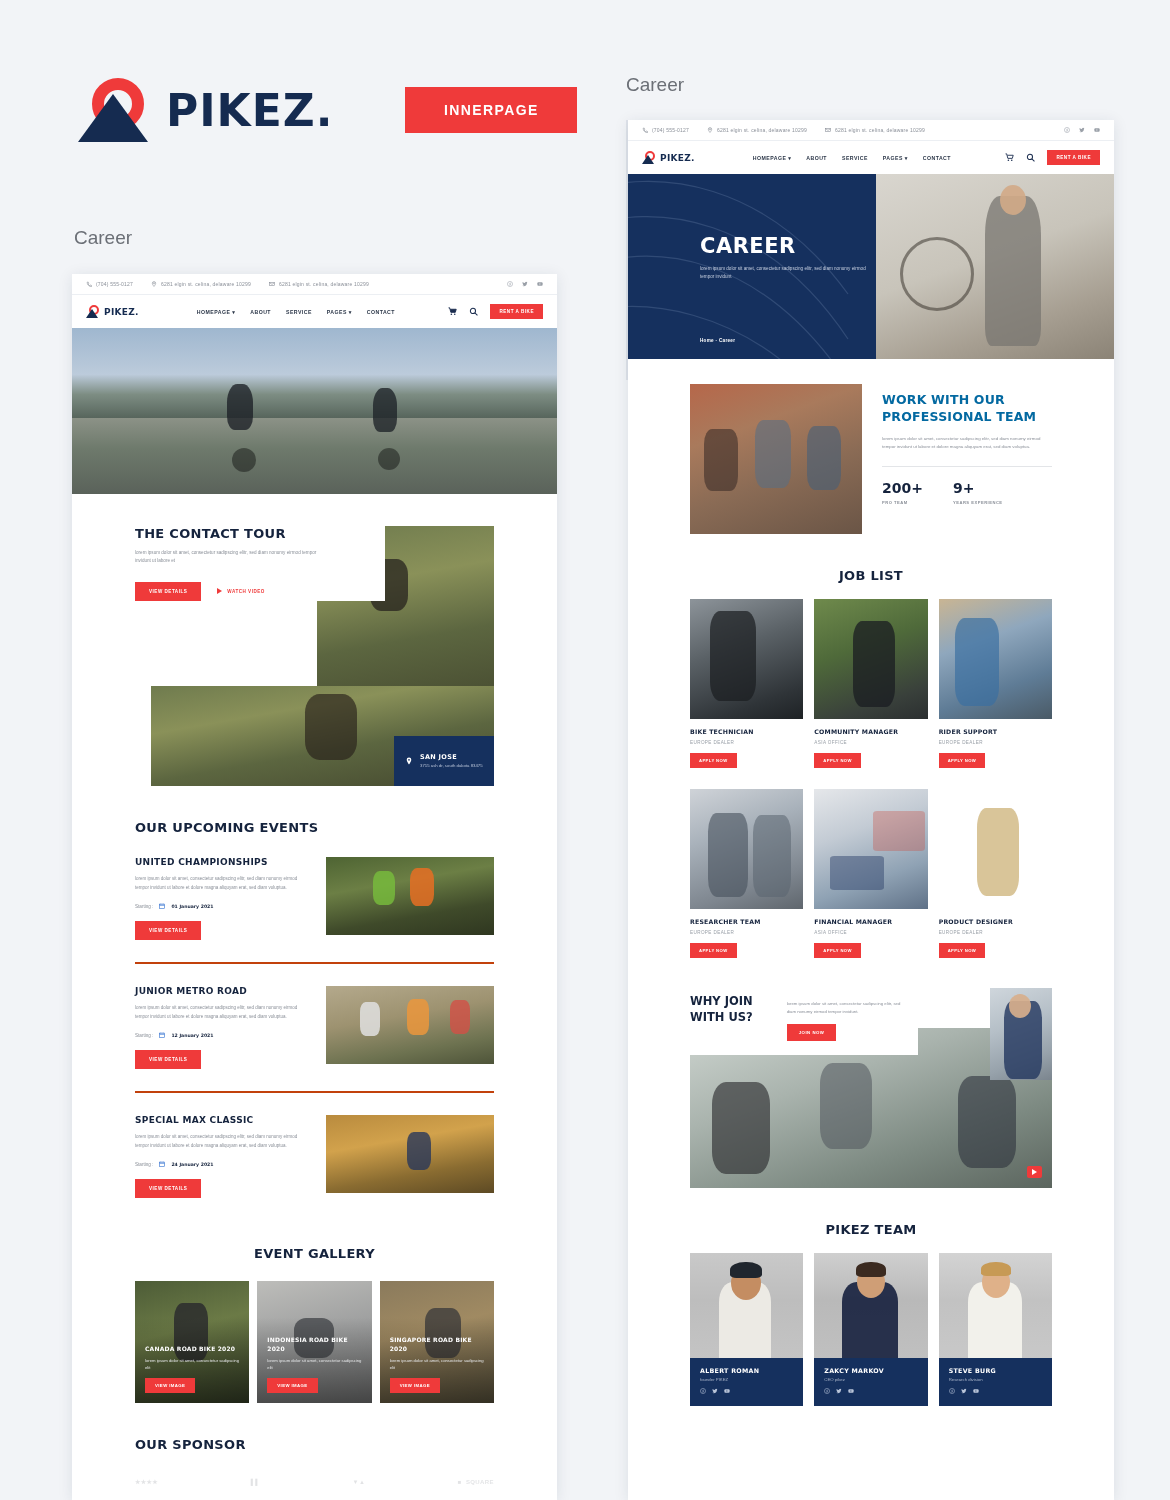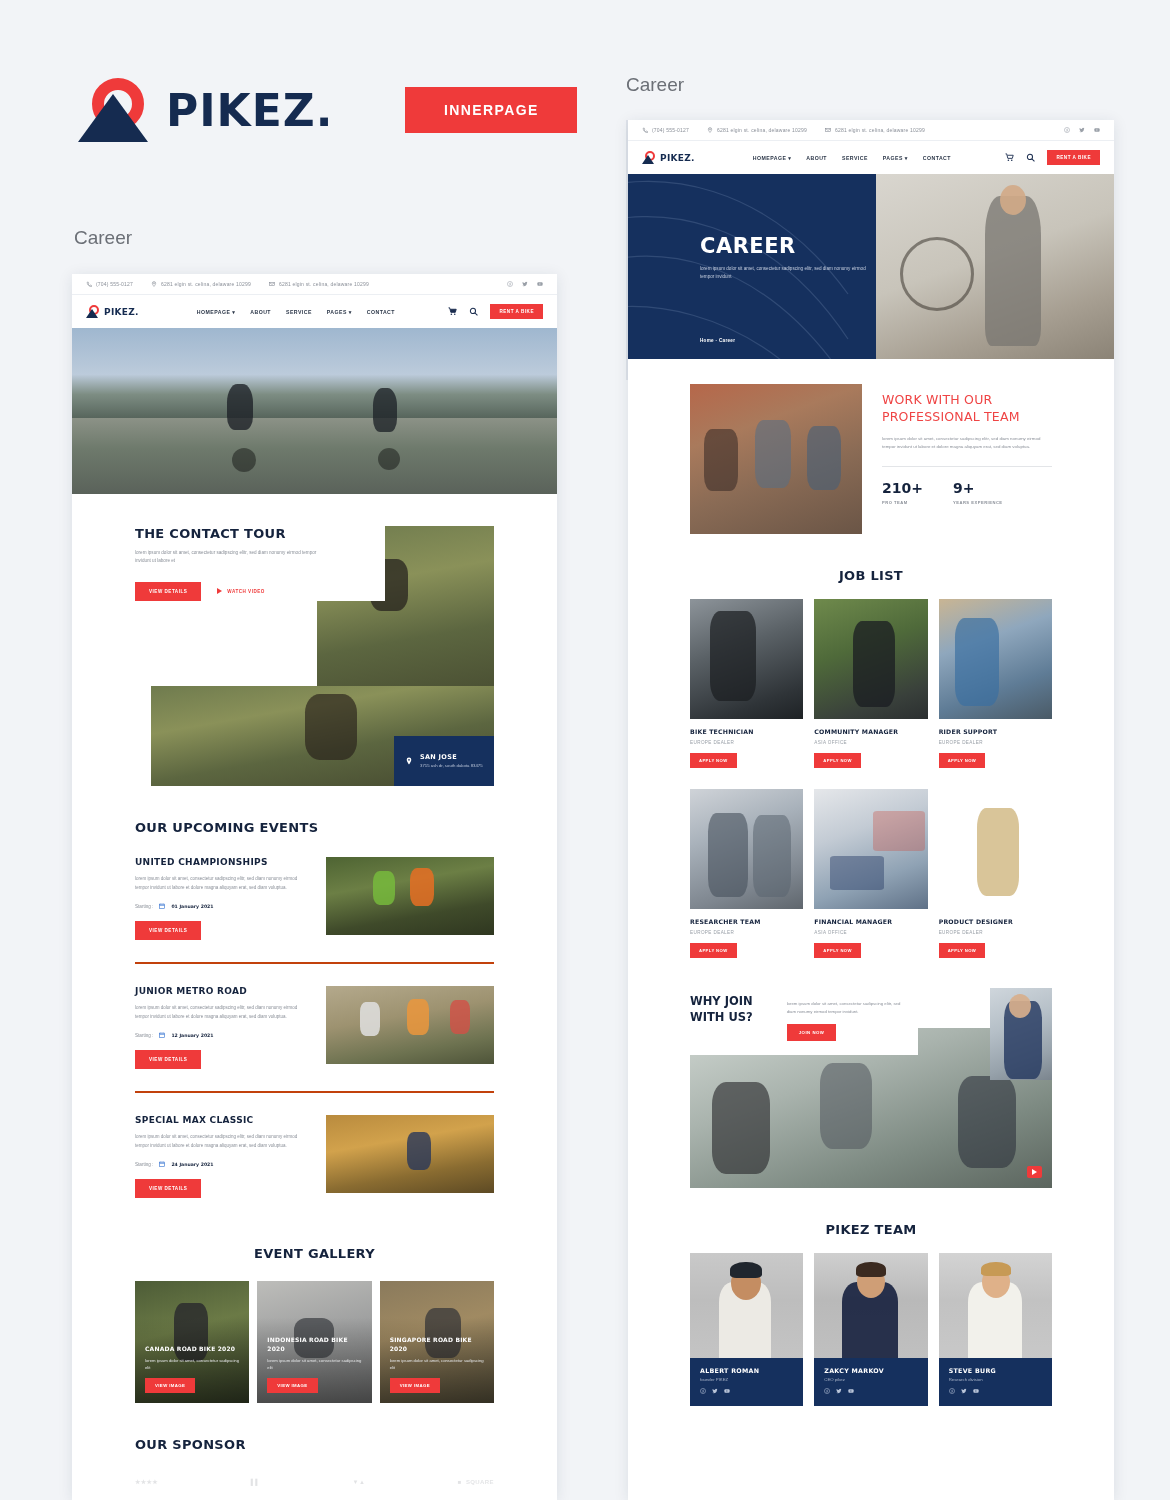--- a/index.html
+++ b/index.html
@@ -153,21 +153,21 @@
              font-weight: bold; letter-spacing: .4px; padding: 5px 10px; border: none; cursor: pointer;
              font-family: "Liberation Sans", sans-serif; }
 
   .sponsors { display: flex; align-items: center; justify-content: space-between; margin-top: 26px; opacity: .22; }
   .sponsor { display: flex; align-items: center; gap: 4px; color: #7f848c; font-size: 6px; font-weight: bold; letter-spacing: .4px; }
 
   
   .work-wrap { display: flex; gap: 20px; padding: 25px 62px 0 62px; }
   .work-photo { width: 172px; height: 150px; flex: 0 0 auto; overflow: hidden; position: relative; }
   .work-body { flex: 1; padding-top: 8px; }
-  .work-title { font-family: "DejaVu Sans", sans-serif; font-weight: normal; font-size: 12.5px; line-height: 1.35; color: #ef4444; letter-spacing: .2px; }
+  .work-title { font-family: "DejaVu Sans", sans-serif; font-weight: bold; font-size: 12.5px; line-height: 1.35; color: #0369a1; letter-spacing: .2px; }
   .work-desc { margin-top: 9px; font-size: 4.4px; line-height: 1.95; color: #8a8f98; }
   .work-div { margin-top: 14px; height: 1px; background: #e3e5e8; }
   .stats { display: flex; gap: 30px; margin-top: 13px; }
   .stat-num { font-family: "DejaVu Sans", sans-serif; font-weight: bold; font-size: 14px; color: #15233d; }
   .stat-lbl { margin-top: 4px; font-size: 4.1px; font-weight: bold; letter-spacing: .5px; color: #8a8f98; }
 
   .jobs-grid { display: flex; flex-wrap: wrap; gap: 11px; padding: 0 62px; }
   .job-card { width: calc((100% - 22px)/3); }
   .job-img { width: 100%; height: 120px; overflow: hidden; position: relative; }
   .job-title { margin-top: 9px; font-family: "DejaVu Sans", sans-serif; font-weight: bold; font-size: 6.2px; letter-spacing: .2px; color: #15233d; }
@@ -543,21 +543,21 @@
         <div class="sil" style="left:8%;top:30%;width:34px;height:62px;background:rgba(60,45,40,.6);border-radius:24%;"></div>
         <div class="sil" style="left:38%;top:24%;width:36px;height:68px;background:rgba(90,110,130,.6);border-radius:24%;"></div>
         <div class="sil" style="left:68%;top:28%;width:34px;height:64px;background:rgba(70,95,120,.6);border-radius:24%;"></div>
       </div>
       <div class="work-body">
         <div class="work-title">WORK WITH OUR PROFESSIONAL TEAM</div>
         <div class="work-desc">lorem ipsum dolor sit amet, consectetur sadipscing elitr, sed diam nonumy eirmod tempor invidunt ut labore et dolore magna aliquyam erat, sed diam voluptua.</div>
         <div class="work-div"></div>
         <div class="stats">
           <div>
-            <div class="stat-num">210+</div>
+            <div class="stat-num">200+</div>
             <div class="stat-lbl">PRO TEAM</div>
           </div>
           <div>
             <div class="stat-num">9+</div>
             <div class="stat-lbl">YEARS EXPERIENCE</div>
           </div>
         </div>
       </div>
     </div>
 

